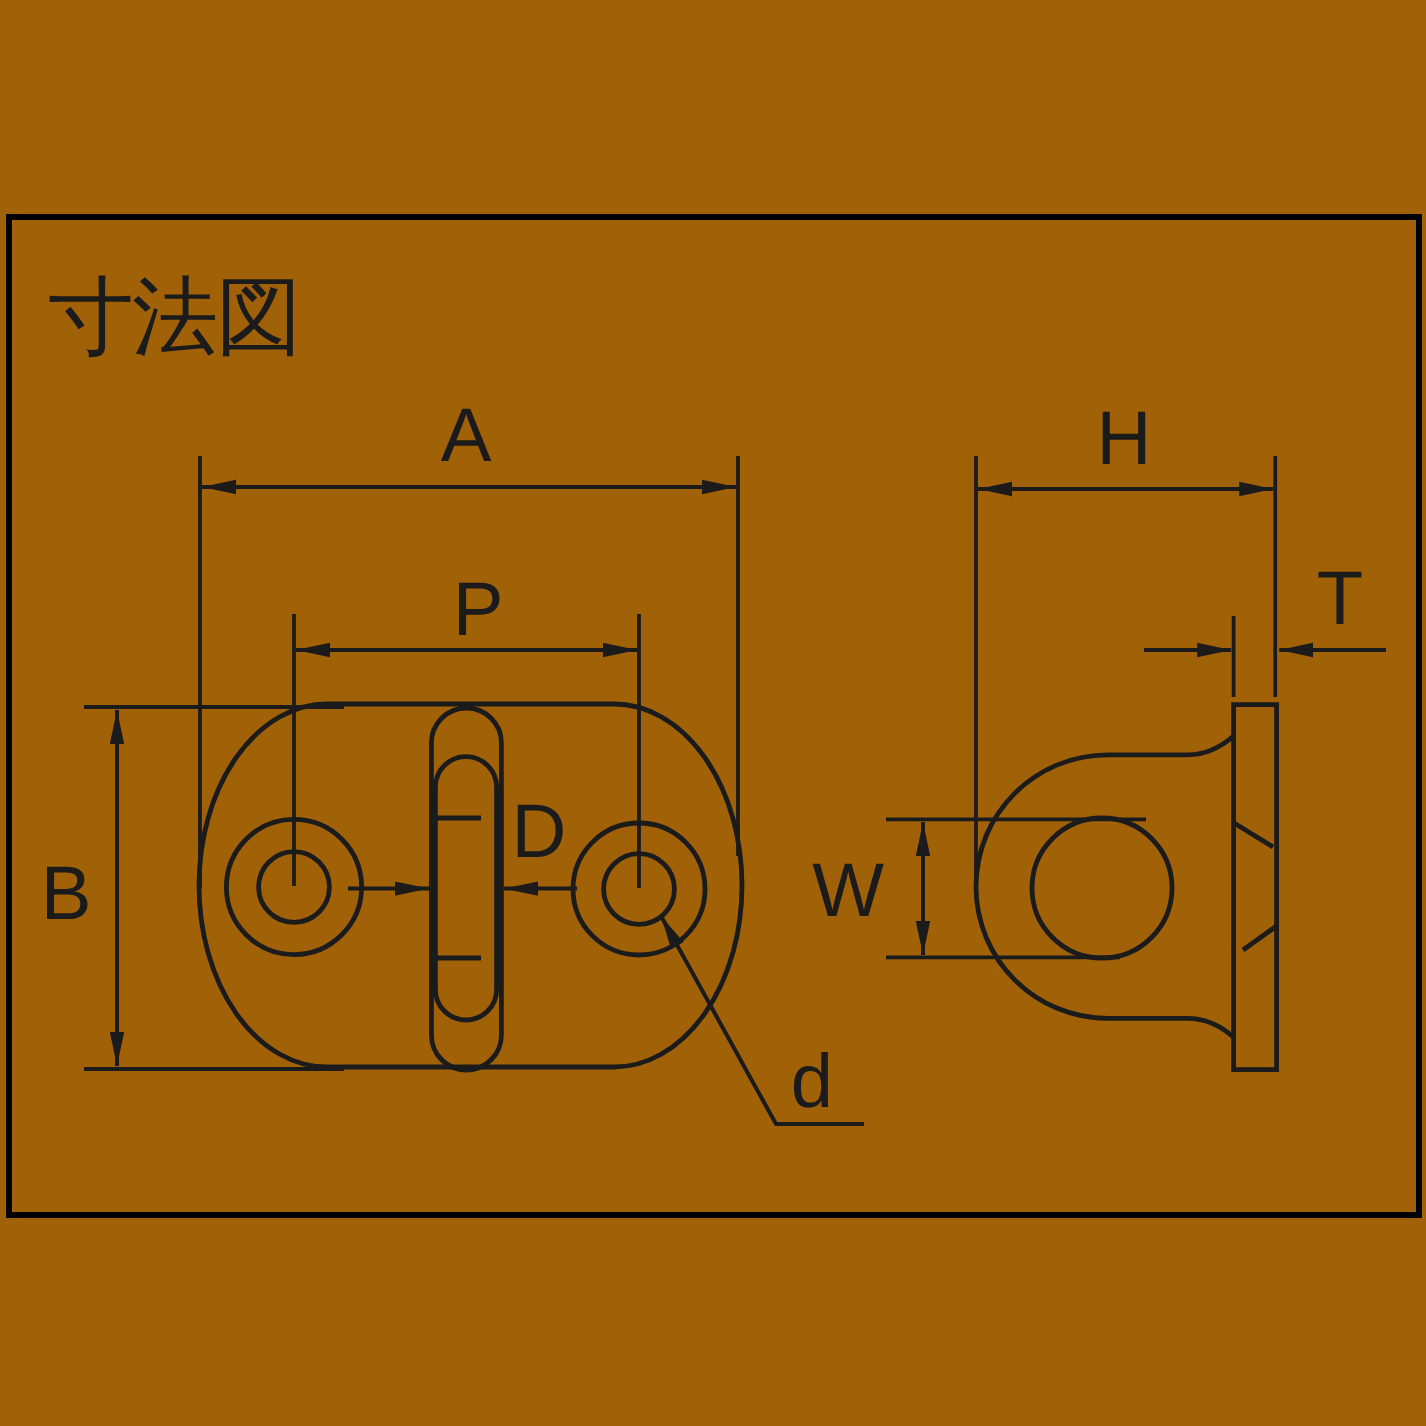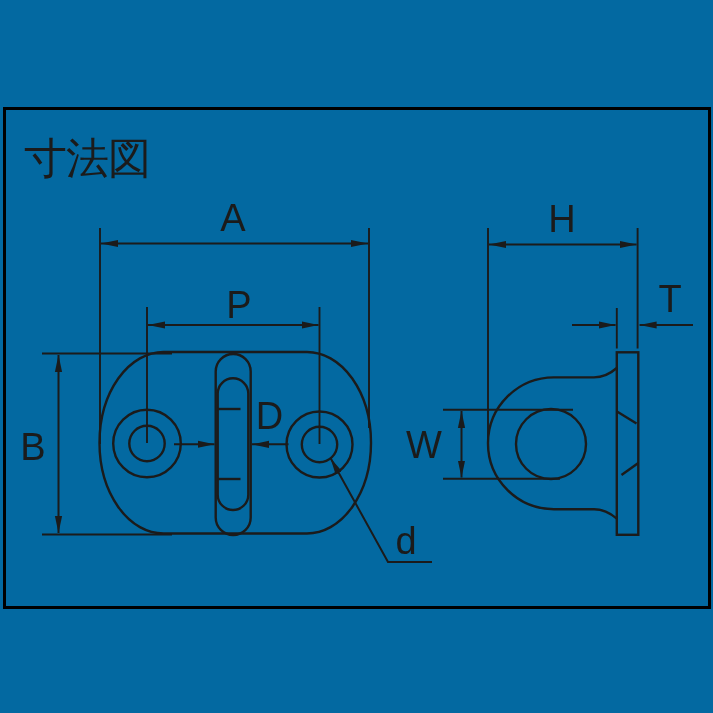--- a/index.html
+++ b/index.html
@@ -4,21 +4,21 @@
 <style>
   html, body {
     margin: 0;
     padding: 0;
     background: #ffffff;
   }
   .canvas {
     position: relative;
     width: 713px;
     height: 713px;
-    background: #0369a1;
+    background: #a16207;
     overflow: hidden;
   }
   svg text {
     font-family: "Liberation Sans", "DejaVu Sans", sans-serif;
     fill: #1b1b1b;
   }
   .dim-label {
     font-size: 38px;
   }
   .title-label {

